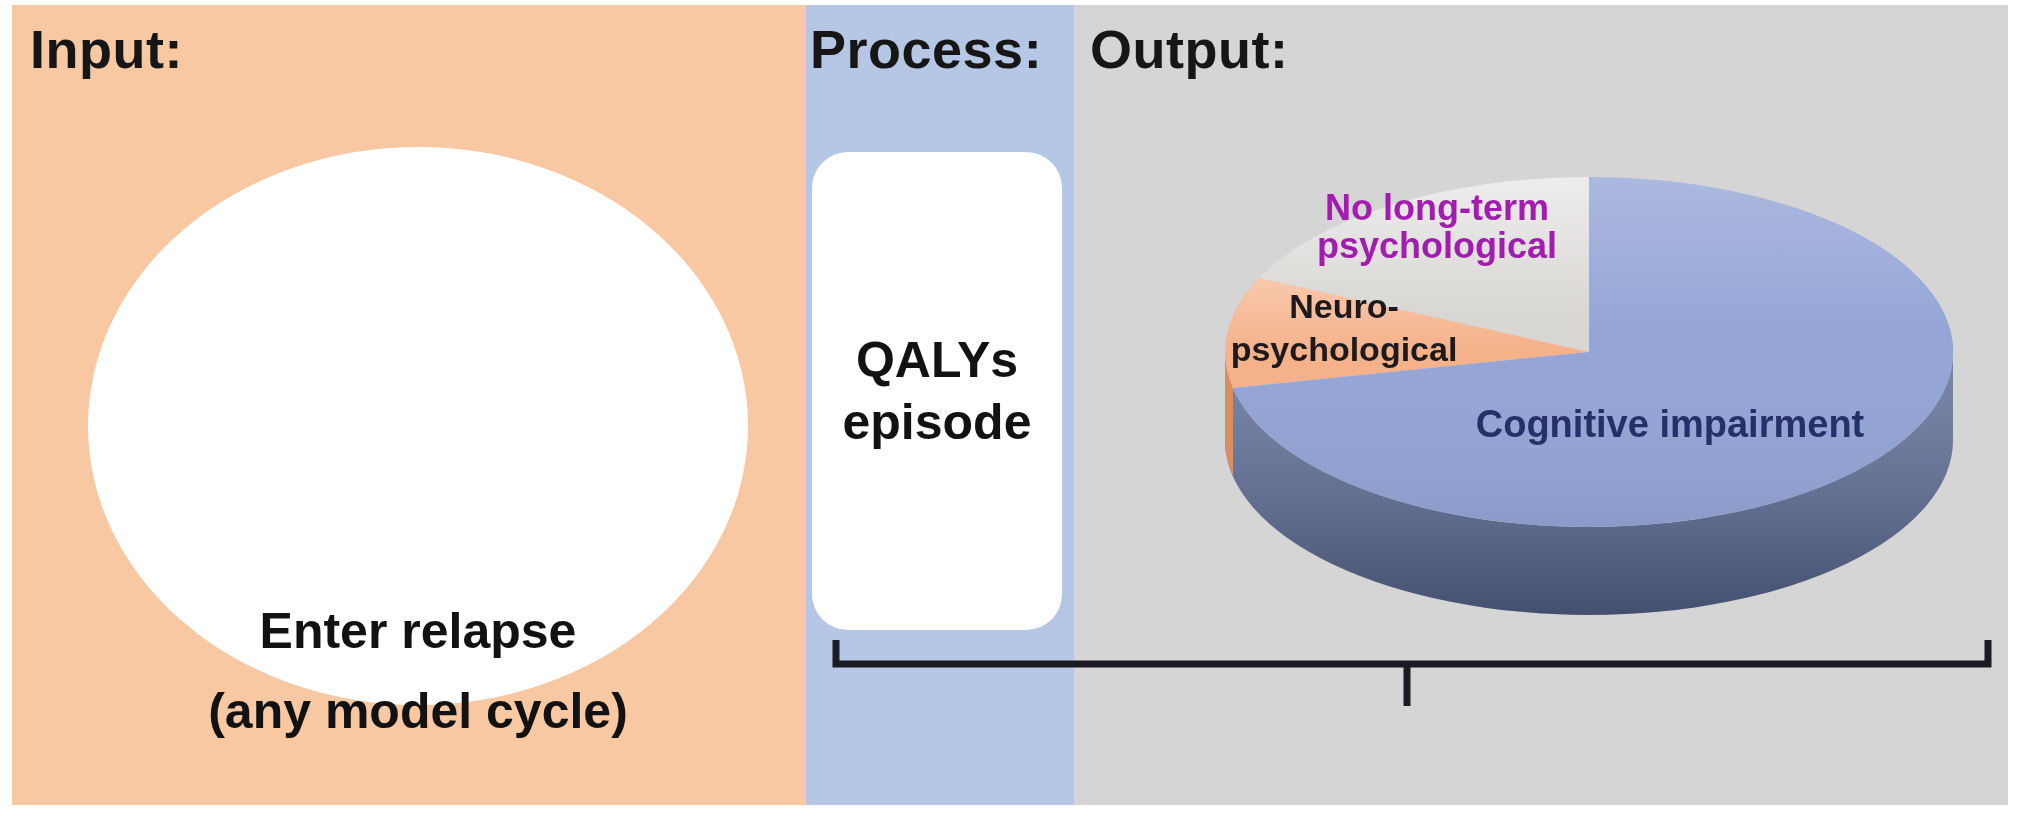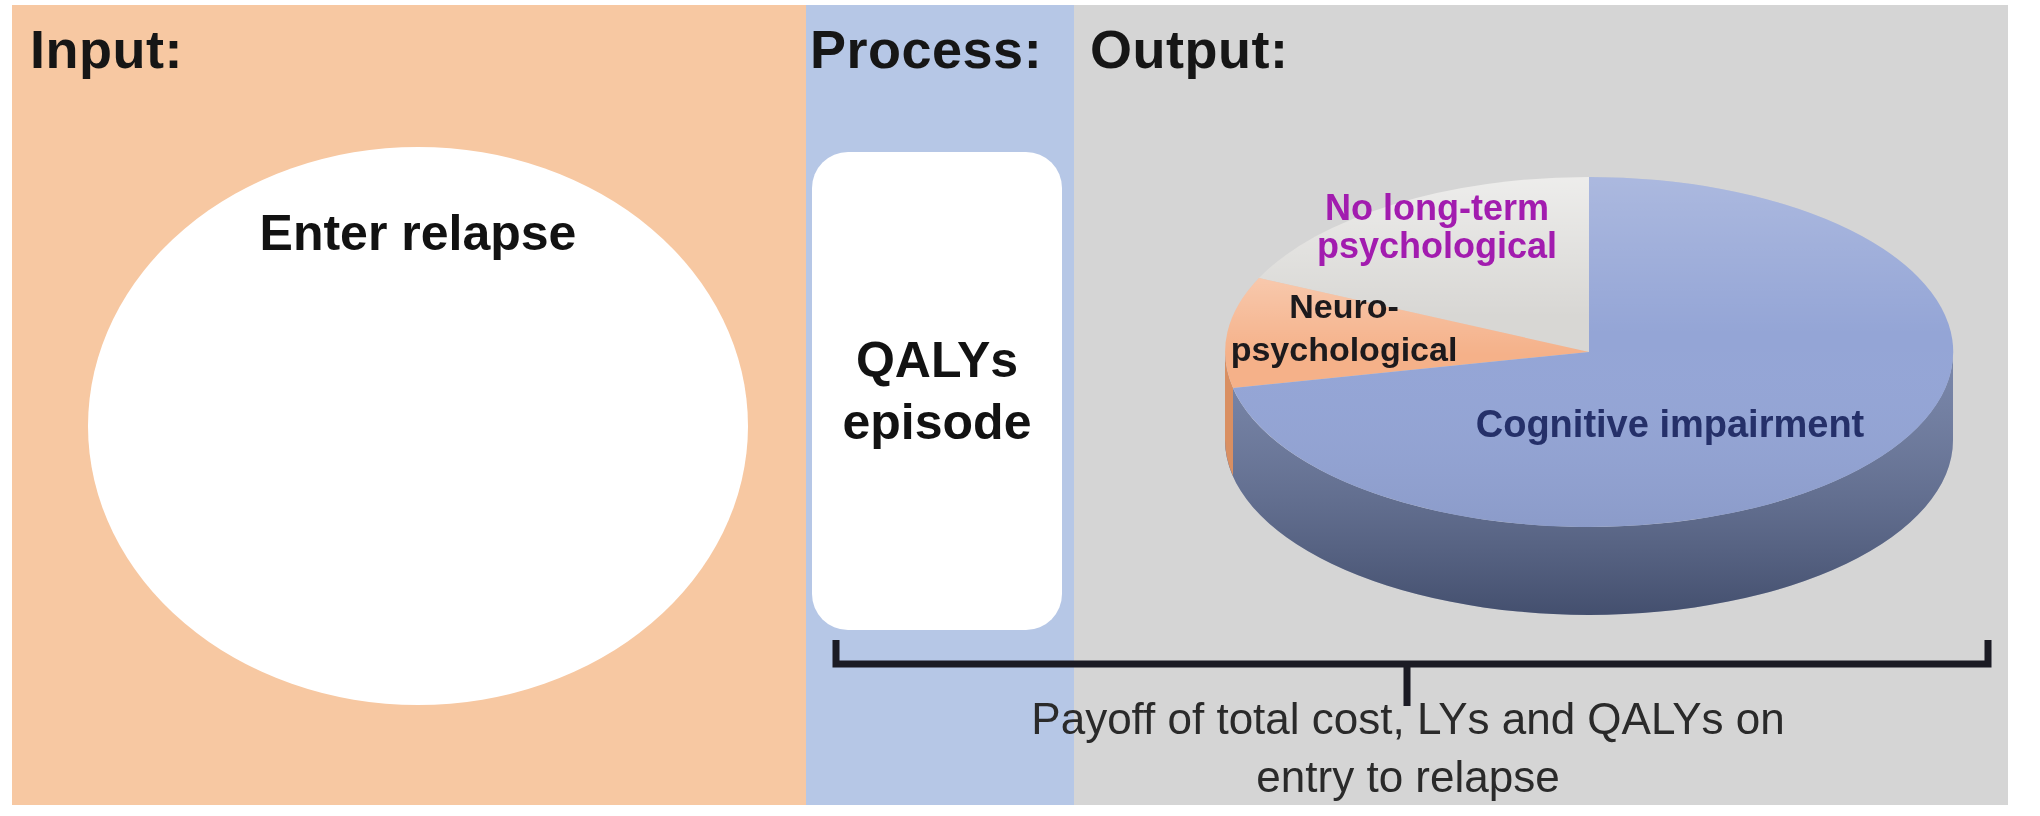--- a/index.html
+++ b/index.html
@@ -22,21 +22,21 @@
     letter-spacing: 0.5px;
     white-space: nowrap;
   }
   .ellipse-node {
     position: absolute;
     left: 88px; top: 147px;
     width: 660px; height: 558px;
     background: #ffffff;
     border-radius: 50%;
     display: flex;
-    align-items: flex-start;
+    align-items: flex-end;
     justify-content: center;
   }
   .ellipse-text {
     transform: translateY(46px);
     text-align: center;
     font-size: 50px;
     font-weight: bold;
     line-height: 80px;
     color: #121212;
     white-space: nowrap;
@@ -90,20 +90,21 @@
   <div class="panel" style="left: 806px; width: 268px; background-color: rgb(182, 199, 230);"></div>
   <div class="panel" style="left: 1074px; width: 934px; background-color: rgb(213, 213, 213);"></div>
 
   <div class="col-header" style="left:30px;">Input:</div>
   <div class="col-header" style="left:810px;">Process:</div>
   <div class="col-header" style="left:1090px;">Output:</div>
 
   <div class="ellipse-node">
     <div class="ellipse-text">
       <div>Enter relapse</div>
+      <div>(any model cycle)</div>
     </div>
   </div>
 
   <div class="rect-node">
     <div class="rect-text">
       <div>QALYs</div>
       <div>episode</div>
     </div>
   </div>
 
@@ -149,18 +150,14 @@
     <div>psychological</div>
   </div>
 
   <div class="pie-label lbl-neuro" style="left:1304px; top:328px;margin-left:40px;">
     <div>Neuro-</div>
     <div>psychological</div>
   </div>
 
   <div class="pie-label lbl-cog" style="left:1670px; top:424px;">Cognitive impairment</div>
 
-  <div class="caption">
-    <div>Payoff of total cost, LYs and QALYs on</div>
-    <div>entry to relapse</div>
-  </div>
 
 </div>
 
 </body></html>

